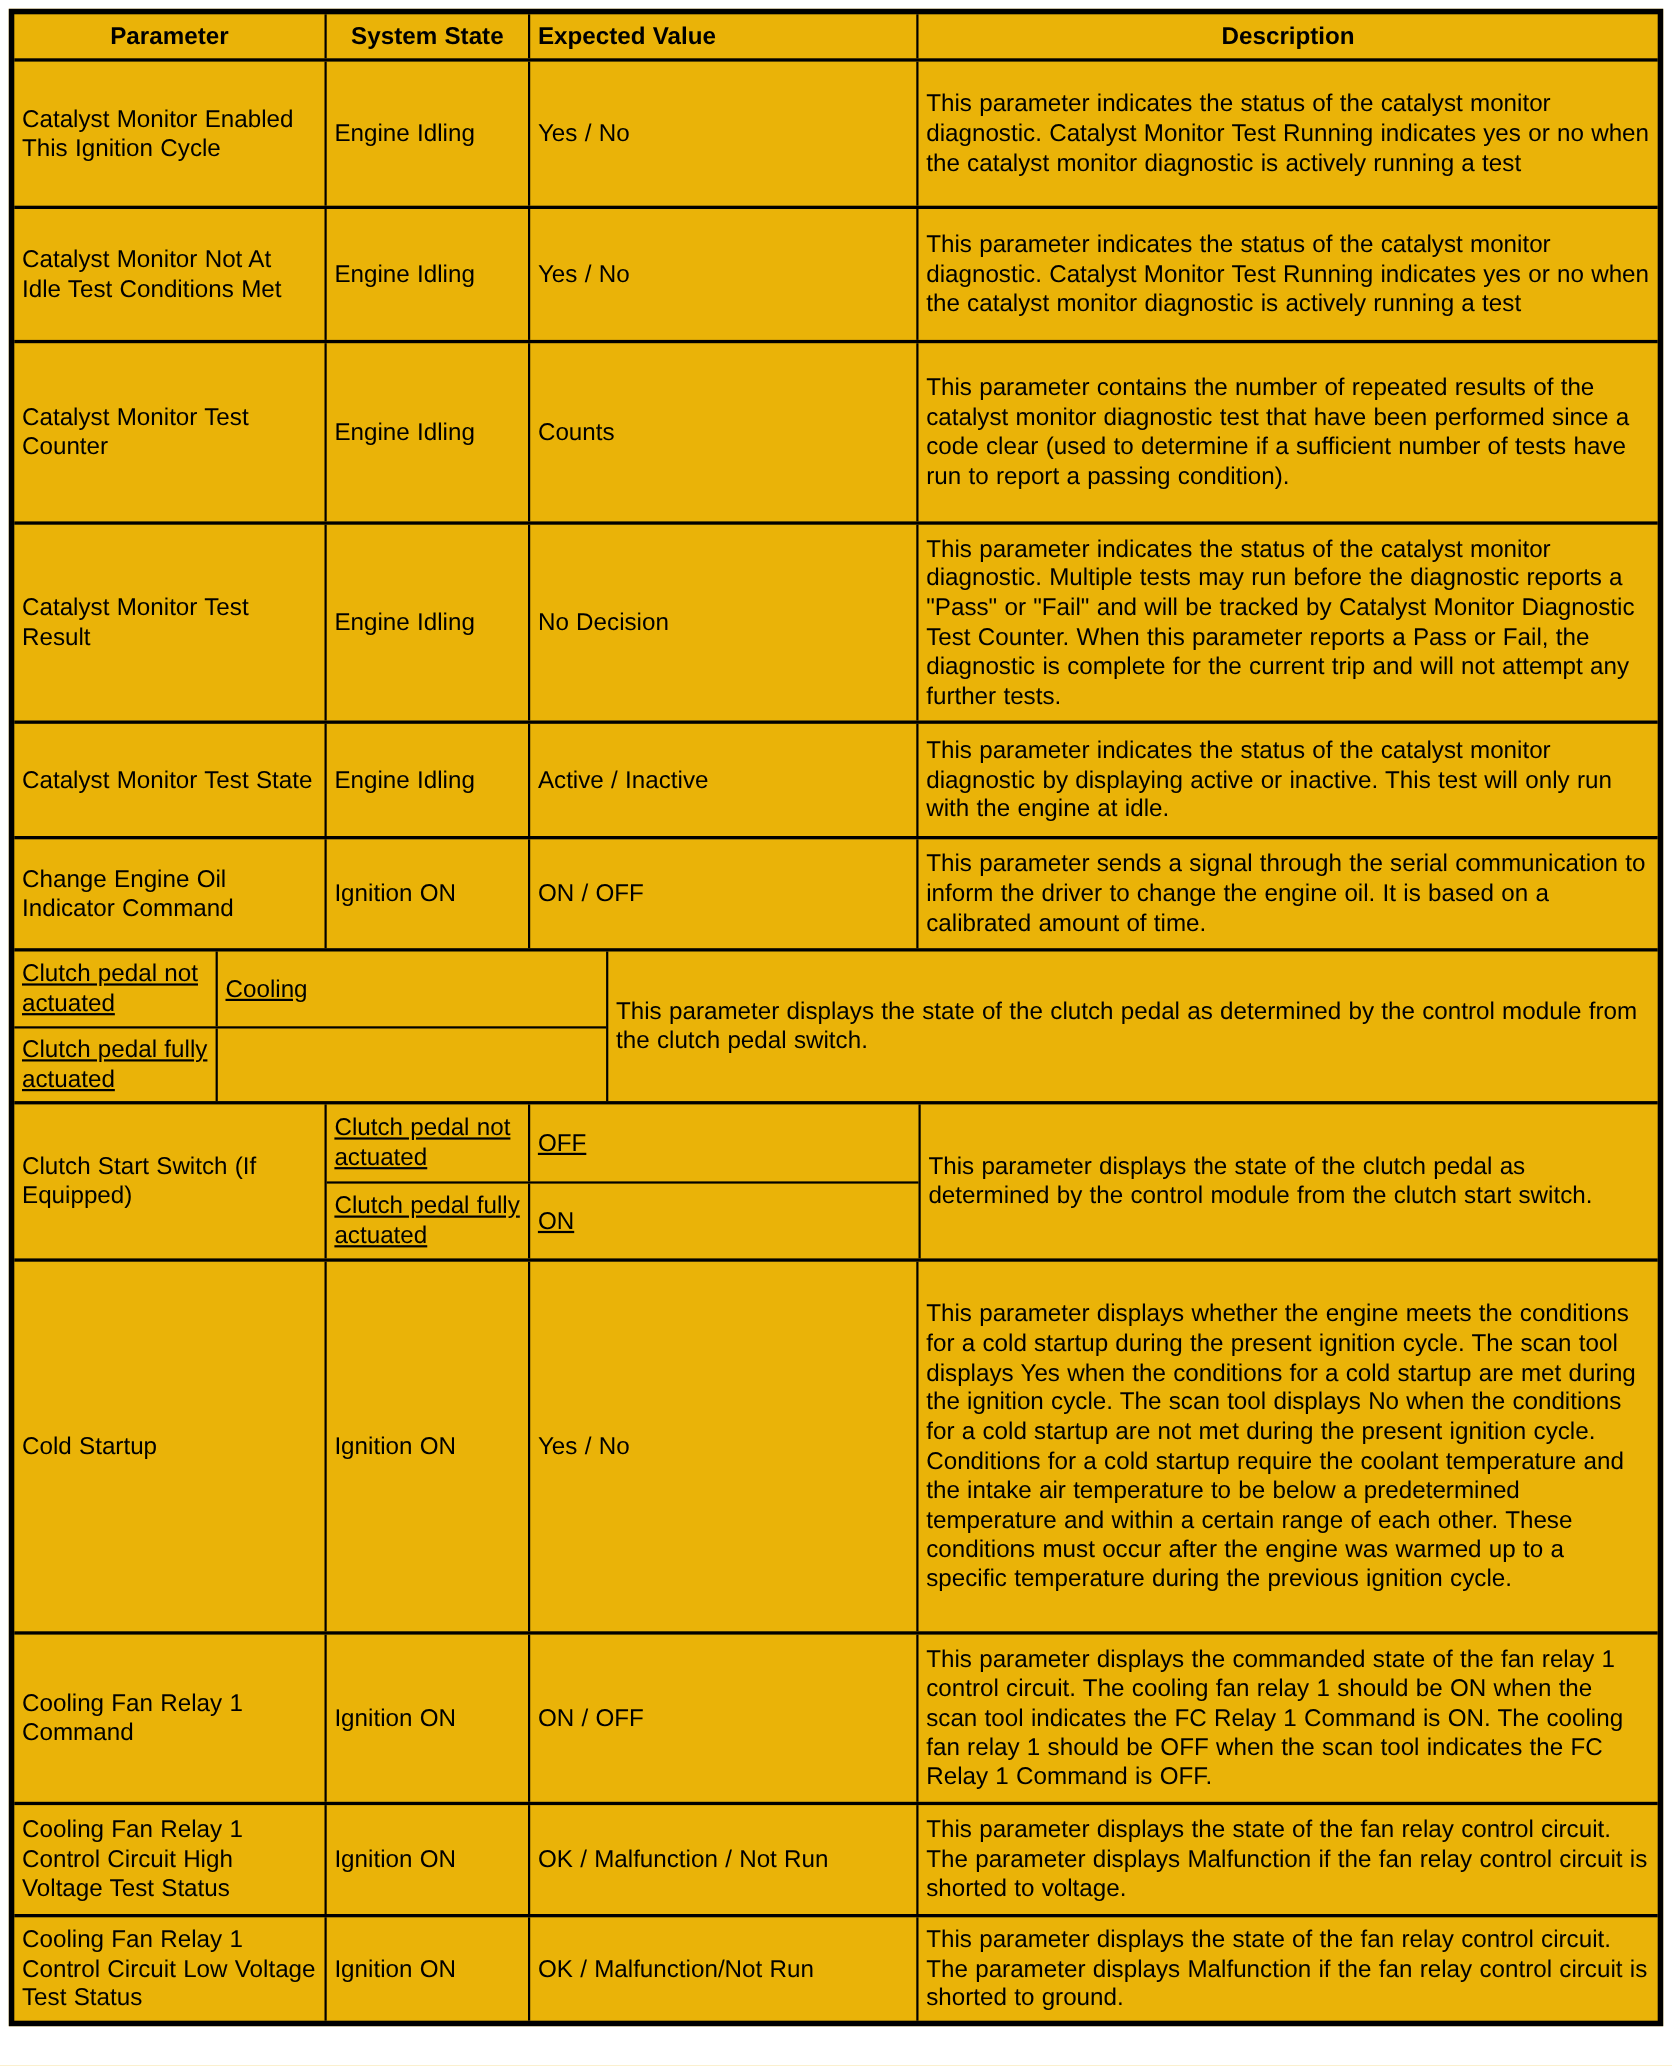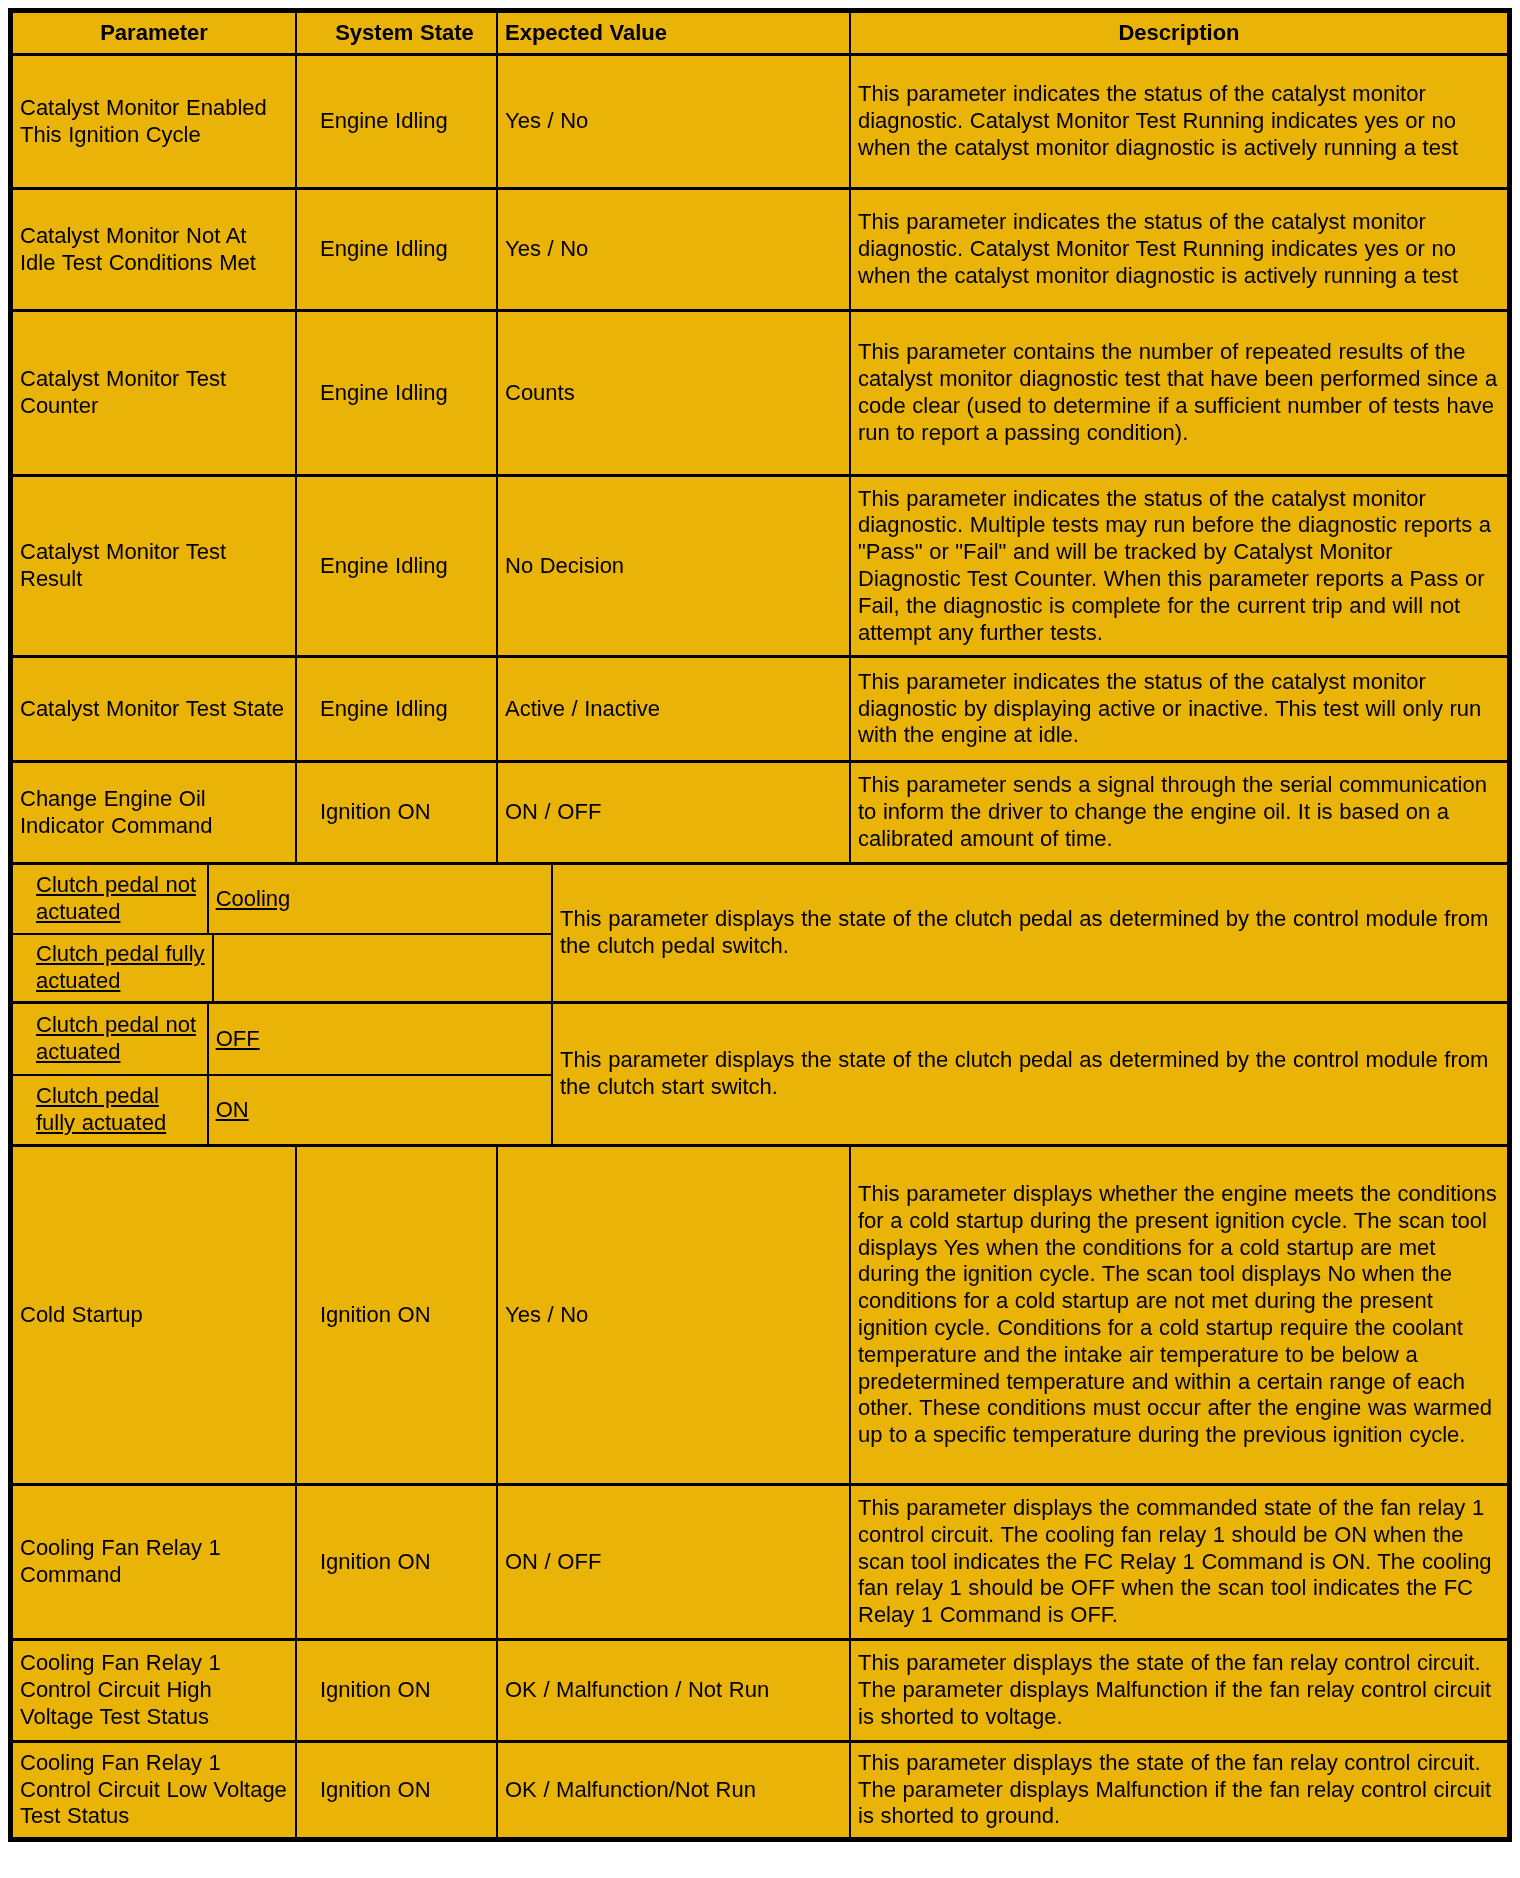--- a/index.html
+++ b/index.html
@@ -25,21 +25,21 @@
   .r + .r { border-top: 3px solid #000000; }
   .cell {
     display: flex;
     align-items: center;
     padding: 4px 7px;
     font-size: 22px;
     line-height: 1.22;
     word-spacing: 0.5px;
   }
   .c1 { width: 284px; border-right: 2px solid #000000; }
-  .c2 { width: 185px; border-right: 2px solid #000000; margin-left: 16px; }
+  .c2 { width: 185px; border-right: 2px solid #000000; }
   .c3 { width: 353px; border-right: 2px solid #000000; }
   .c4 { flex: 1; }
   .hdr .cell {
     font-weight: bold;
     justify-content: center;
     text-align: center;
     padding-top: 5px; padding-bottom: 5px;
   }
   .hdr .c3 { justify-content: flex-start; text-align: left; }
   .mid {
@@ -120,20 +120,21 @@
           <div class="cell c3">Cooling</div>
         </div>
         <div class="sub" style="min-height:68px;">
           <div class="cell c2">Clutch pedal fully actuated</div>
         </div>
       </div>
       <div class="cell c4">This parameter displays the state of the clutch pedal as determined by the control module from the clutch pedal switch.</div>
     </div>
 
     <div class="r" style="min-height:143px;">
+      <div class="cell c1">Clutch Start Switch (If Equipped)</div>
       <div class="mid mid-border">
         <div class="sub" style="min-height:70px;">
           <div class="cell c2">Clutch pedal not actuated</div>
           <div class="cell c3">OFF</div>
         </div>
         <div class="sub" style="min-height:70px;">
           <div class="cell c2">Clutch pedal fully actuated</div>
           <div class="cell c3">ON</div>
         </div>
       </div>

